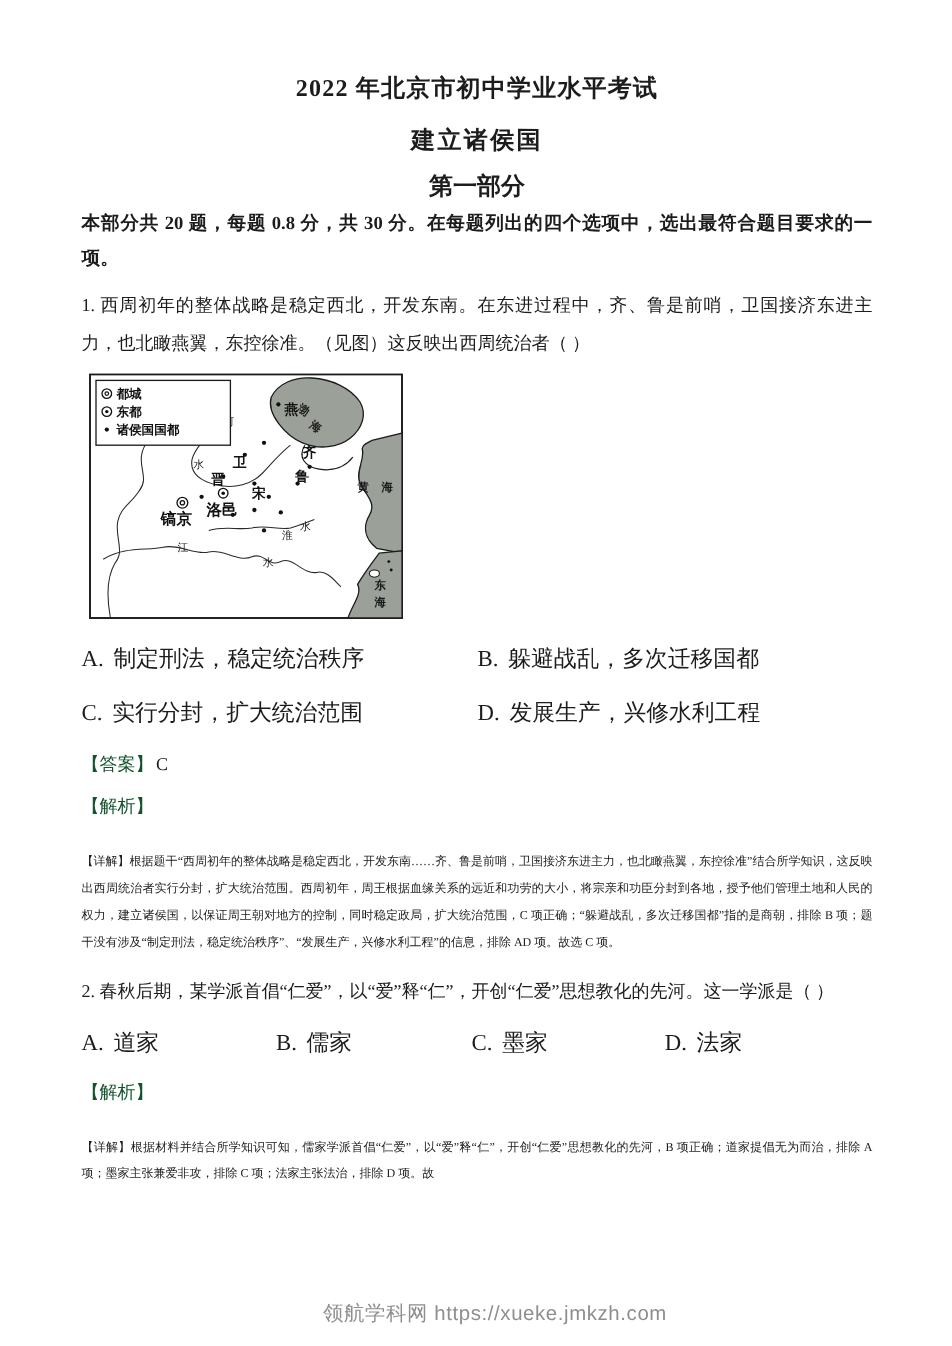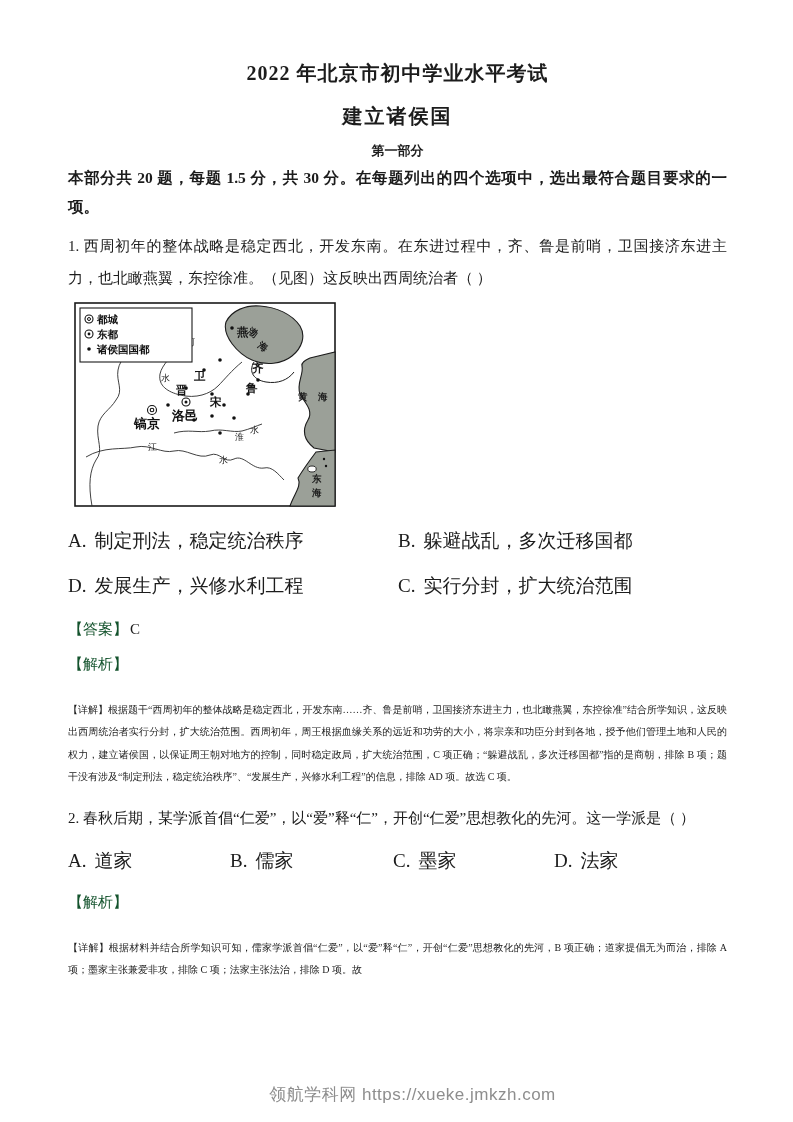--- a/index.html
+++ b/index.html
@@ -11,21 +11,21 @@
   .page{padding:60px 66px 0 68px;}
   .title{
     font-size:20px;font-weight:bold;text-align:center;
     margin:0 0 16px 0;letter-spacing:1px;
   }
   .subtitle{
     font-size:20px;font-weight:bold;text-align:center;
     margin:0 0 12px 0;letter-spacing:2px;
   }
   .section-title{
-    font-size:13px;font-weight:bold;text-align:center;margin:0 0 4px 0;
+    font-size:20px;font-weight:bold;text-align:center;margin:0 0 4px 0;
   }
   .instructions{
     font-size:15.5px;font-weight:bold;line-height:1.85;
     text-align:justify;margin:0 0 10px 0;
   }
   .stem{font-size:15px;line-height:2.1;text-align:justify;margin:4px 0 6px 0;}
   .map-wrap{margin:8px 0 12px 6px;width:262px;height:205px;}
   .opts{font-size:19px;margin:0 0 2px 0;}
   .opts.two-col{display:grid;grid-template-columns:330px 1fr;line-height:2.35;}
   .opts.four-col{display:grid;grid-template-columns:162px 163px 161px 1fr;line-height:2.2;}
@@ -48,21 +48,21 @@
   .map-legend{font-size:10.5px;font-weight:bold;fill:#111;}
 </style>
 </head>
 <body>
 
 <div class="page">
 
   <h1 class="title">2022 年北京市初中学业水平考试</h1>
   <h2 class="subtitle">建立诸侯国</h2>
   <h3 class="section-title">第一部分</h3>
-  <p class="instructions">本部分共 20 题，每题 1.5 分，共 30 分。在每题列出的四个选项中，选出最符合题目要求的一项。</p>
+  <p class="instructions">本部分共 20 题，每题 0.8 分，共 30 分。在每题列出的四个选项中，选出最符合题目要求的一项。</p>
 
   <section>
     <p class="stem">1. 西周初年的整体战略是稳定西北，开发东南。在东进过程中，齐、鲁是前哨，卫国接济东进主力，也北瞰燕翼，东控徐准。（见图）这反映出西周统治者（      ）</p>
 
     <div class="map-wrap">
       <svg viewBox="0 0 262 205" width="262" height="205">
 
         <rect x="1" y="1" width="260" height="203" fill="#ffffff" stroke="#1a1a1a" stroke-width="1.6"></rect>
 
         <path d="M152,20 C158,8 172,3 186,4 C202,5 218,12 226,24 C232,34 228,46 218,54 C208,62 192,64 178,58 C164,52 148,34 152,20 Z" fill="#9ba098" stroke="#1c1c1c" stroke-width="1.1"></path>
@@ -138,22 +138,22 @@
           <text class="map-legend" x="23" y="36">东都</text>
           <circle cx="15" cy="47" r="1.8" fill="#111"></circle>
           <text class="map-legend" x="23" y="51">诸侯国国都</text>
         </g>
       </svg>
     </div>
 
     <div class="opts two-col">
       <div class="opt"><span class="opt-label">A.</span><span>制定刑法，稳定统治秩序</span></div>
       <div class="opt"><span class="opt-label">B.</span><span>躲避战乱，多次迁移国都</span></div>
+      <div class="opt"><span class="opt-label">C.</span><span>实行分封，扩大统治范围</span></div>
       <div class="opt"><span class="opt-label">D.</span><span>发展生产，兴修水利工程</span></div>
-      <div class="opt"><span class="opt-label">C.</span><span>实行分封，扩大统治范围</span></div>
     </div>
 
     <p class="tag-line"><span class="tag">【答案】</span><span class="answer-letter">C</span></p>
     <p class="tag-line"><span class="tag">【解析】</span></p>
     <p class="detail"><span class="detail-label">【详解】</span><span>根据题干“西周初年的整体战略是稳定西北，开发东南……齐、鲁是前哨，卫国接济东进主力，也北瞰燕翼，东控徐准”结合所学知识，这反映出西周统治者实行分封，扩大统治范围。西周初年，周王根据血缘关系的远近和功劳的大小，将宗亲和功臣分封到各地，授予他们管理土地和人民的权力，建立诸侯国，以保证周王朝对地方的控制，同时稳定政局，扩大统治范围，C 项正确；“躲避战乱，多次迁移国都”指的是商朝，排除 B 项；题干没有涉及“制定刑法，稳定统治秩序”、“发展生产，兴修水利工程”的信息，排除 AD 项。故选 C 项。</span></p>
   </section>
 
   <section class="q2-block">
     <p class="stem">2. 春秋后期，某学派首倡“仁爱”，以“爱”释“仁”，开创“仁爱”思想教化的先河。这一学派是（    ）</p>
 

